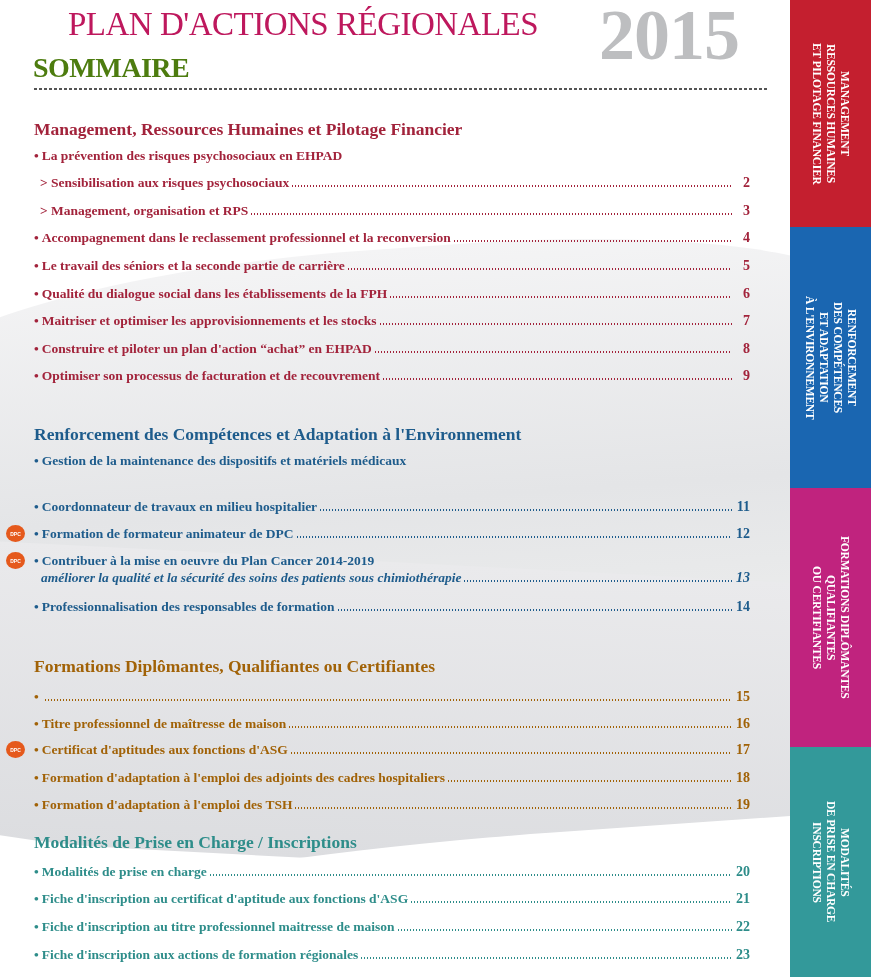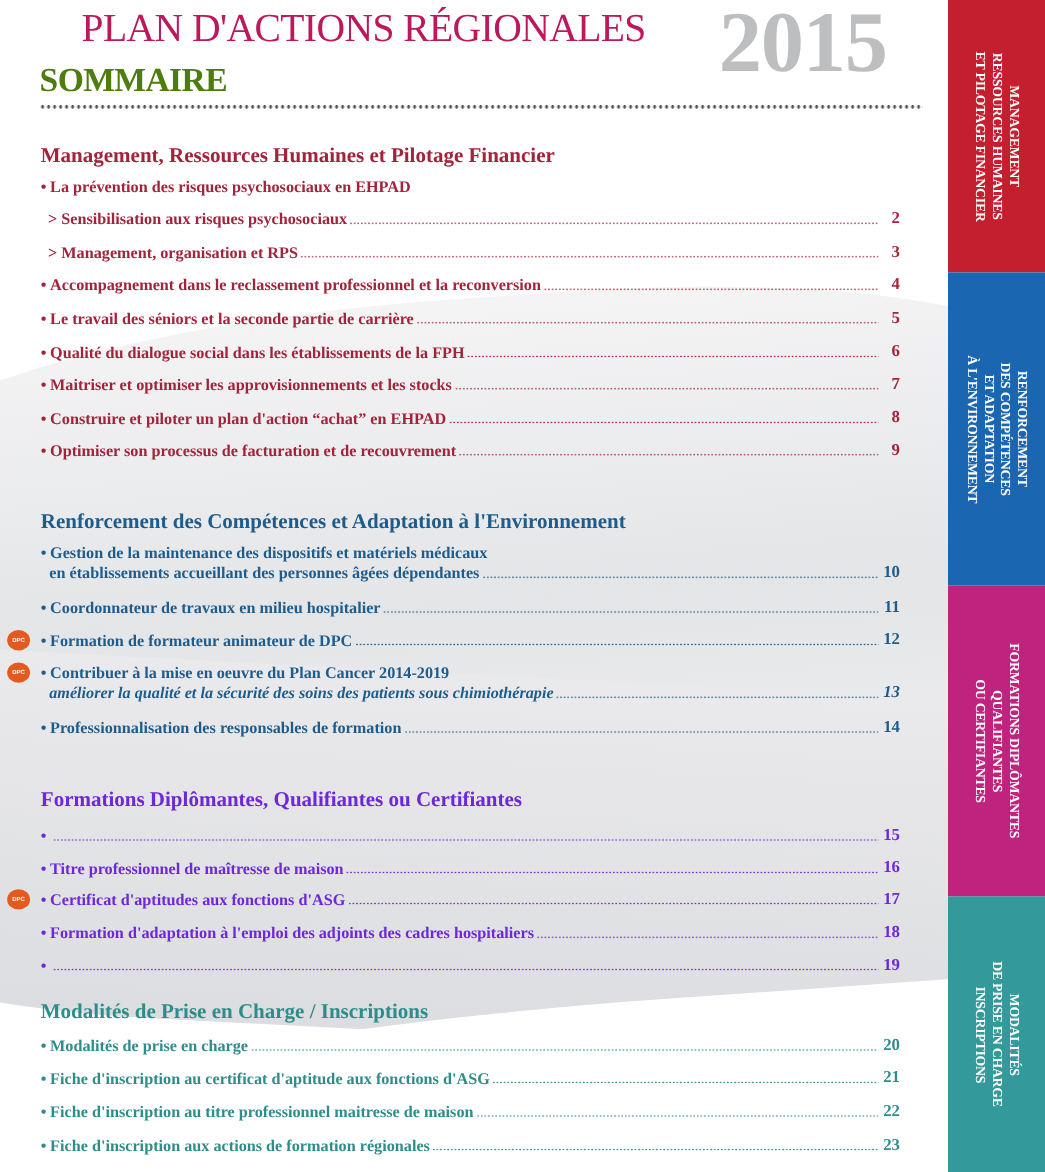--- a/index.html
+++ b/index.html
@@ -33,21 +33,21 @@
   .entry .dots { flex:1; margin:0 2px 4px 2px; height:2px;
      background-image:radial-gradient(circle,currentColor 0.6px,transparent 0.8px);
      background-size:3px 2px; background-repeat:repeat-x; }
   .entry .pg { font-size:14px; min-width:16px; text-align:right; }
   .entry.sub { left:40px; width:710px; }
   .entry .line1 { white-space:nowrap; }
   .entry .bullet { margin-right:3px; }
 
   .red { color:#a2233b; }
   .blue { color:#1e5c8c; }
-  .mag { color:#6d28d9; }
+  .mag { color:#a16207; }
   .teal { color:#2e8d8a; }
 
   .dpc { position:absolute; left:6px; width:19px; height:17px; border-radius:50%;
     background:#e5591c; color:#fff; font-family:"Liberation Sans",sans-serif; font-size:5px;
     font-weight:bold; display:flex; align-items:center; justify-content:center; }
 
   .tab { position:absolute; left:790px; width:81px; display:flex; align-items:center; justify-content:center; }
   .tab .tab-text { writing-mode:vertical-rl; color:#ffffff; font-weight:bold; font-size:11.5px;
      text-align:center; line-height:14px; white-space:pre; letter-spacing:-0.2px; }
   .tab-red { top:0; height:227px; background:#c41f2f; }
@@ -140,25 +140,20 @@
         <span class="pg">9</span>
       </div>
   </div>
 </div>
 
 <div>
   <div class="sec-title blue" style="top:424px;">Renforcement des Compétences et Adaptation à l'Environnement</div>
 
   <div class="entry blue" style="top:452px;">
     <div class="line1"><span class="bullet">•</span><span>Gestion de la maintenance des dispositifs et matériels médicaux</span></div>
-    <div class="row" style="padding-left:7px;">
-        <span class="lbl">en établissements accueillant des personnes âgées dépendantes</span>
-        <span class="dots"></span>
-        <span class="pg">10</span>
-      </div>
   </div>
   <div class="entry blue" style="top:498px;">
     <div class="row">
         <span class="bullet">•</span>
         <span class="lbl">Coordonnateur de travaux en milieu hospitalier</span>
         <span class="dots"></span>
         <span class="pg">11</span>
       </div>
   </div>
   <div class="dpc" style="top:525px;">DPC</div>
@@ -220,20 +215,21 @@
     <div class="row">
         <span class="bullet">•</span>
         <span class="lbl">Formation d'adaptation à l'emploi des adjoints des cadres hospitaliers</span>
         <span class="dots"></span>
         <span class="pg">18</span>
       </div>
   </div>
   <div class="entry mag" style="top:796px;">
     <div class="row">
         <span class="bullet">•</span>
+        <span class="lbl">Formation d'adaptation à l'emploi des TSH</span>
         <span class="dots"></span>
         <span class="pg">19</span>
       </div>
   </div>
 </div>
 
 <div>
   <div class="sec-title teal" style="top:832px;">Modalités de Prise en Charge / Inscriptions</div>
 
   <div class="entry teal" style="top:863px;">

